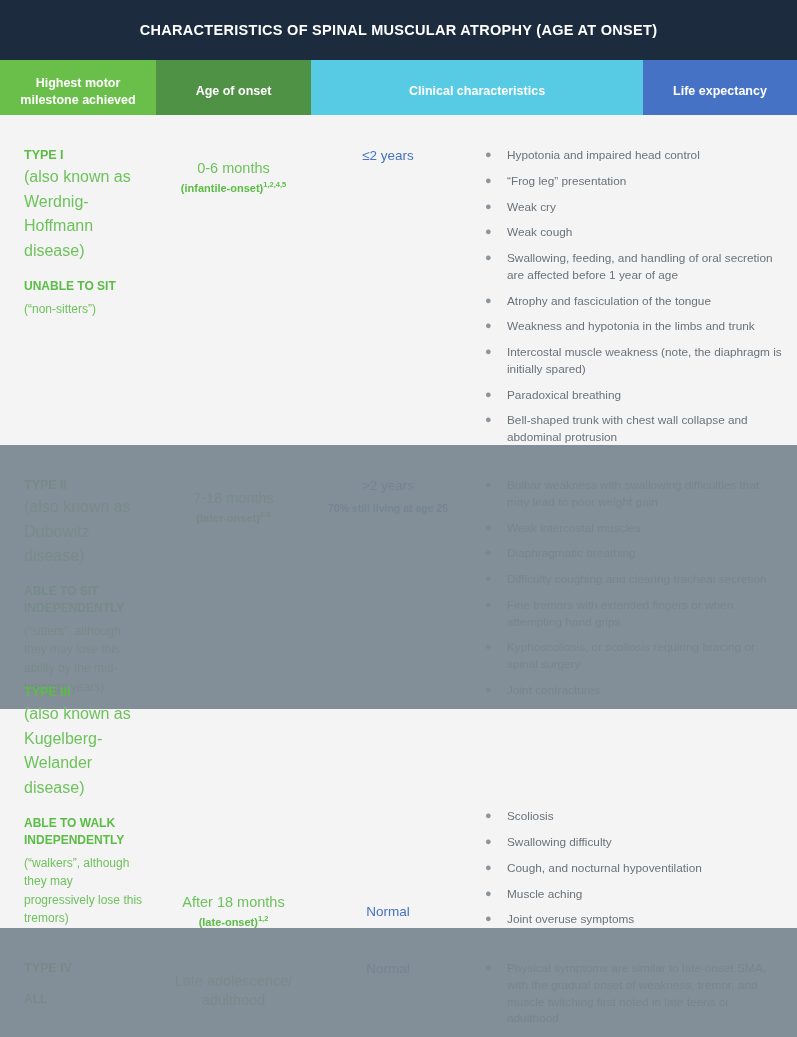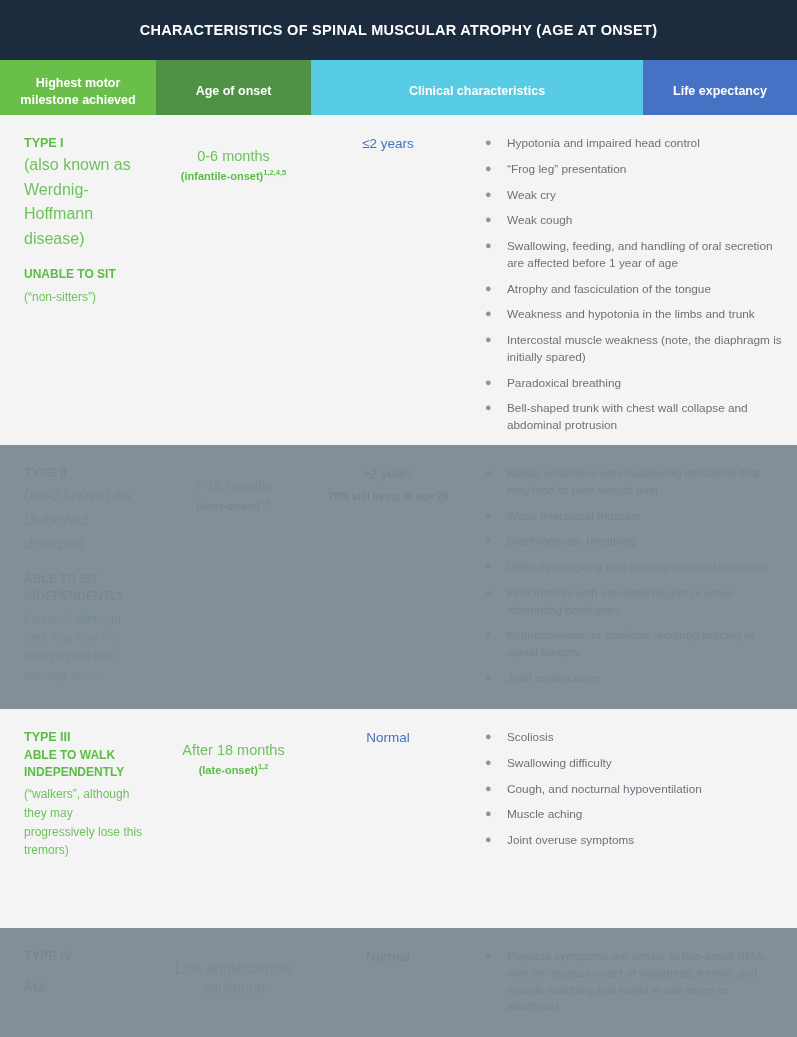--- a/index.html
+++ b/index.html
@@ -74,26 +74,26 @@
   }
   .data-row {
     position: relative;
     display: flex;
     width: 797px;
     box-sizing: border-box;
     background: #f4f4f4;
   }
   .data-row.r1 { height: 330px; }
   .data-row.r2 { height: 264px; }
-  .data-row.r3 { height: 219px; }
+  .data-row.r3 { height: 219px; align-items: flex-end; }
   .data-row.r4 { height: 109px; }
 
   .cell {
     box-sizing: border-box;
-    padding-top: 20px;
+    padding-top: 32px;
   }
   .cell.c1 { width: 156px; padding-left: 24px; padding-right: 10px; }
   .cell.c2 { width: 155px; padding-left: 8px; padding-right: 8px; text-align: center; }
   .cell.c3 { width: 154px; padding-left: 6px; padding-right: 6px; text-align: center; }
   .cell.c4 { width: 332px; padding-left: 18px; padding-right: 14px; }
 
   
   .mm-type {
     color: #5bbd45;
     font-size: 12.5px;
@@ -271,20 +271,21 @@
           <li><span class="bullet">●</span><span>Kyphoscoliosis, or scoliosis requiring bracing or spinal surgery</span></li>
           <li><span class="bullet">●</span><span>Joint contractures</span></li>
         </ul>
       </div>
       <div class="row-overlay"></div>
     </div>
 
     <div class="data-row r3">
       <div class="cell c1">
         <p class="mm-type">TYPE III</p>
+        <p class="mm-alias">(also known as Kugelberg-Welander disease)</p>
         <p class="mm-ability">ABLE TO WALK INDEPENDENTLY</p>
         <p class="mm-note">(“walkers”, although they may progressively lose this tremors)</p>
       </div>
       <div class="cell c2">
         <p class="age-main">After 18 months</p>
         <p class="age-sub"><span>(late-onset)</span><sup>1,2</sup></p>
       </div>
       <div class="cell c3">
         <p class="life-main">Normal</p>
         <p class="life-sub"></p>

